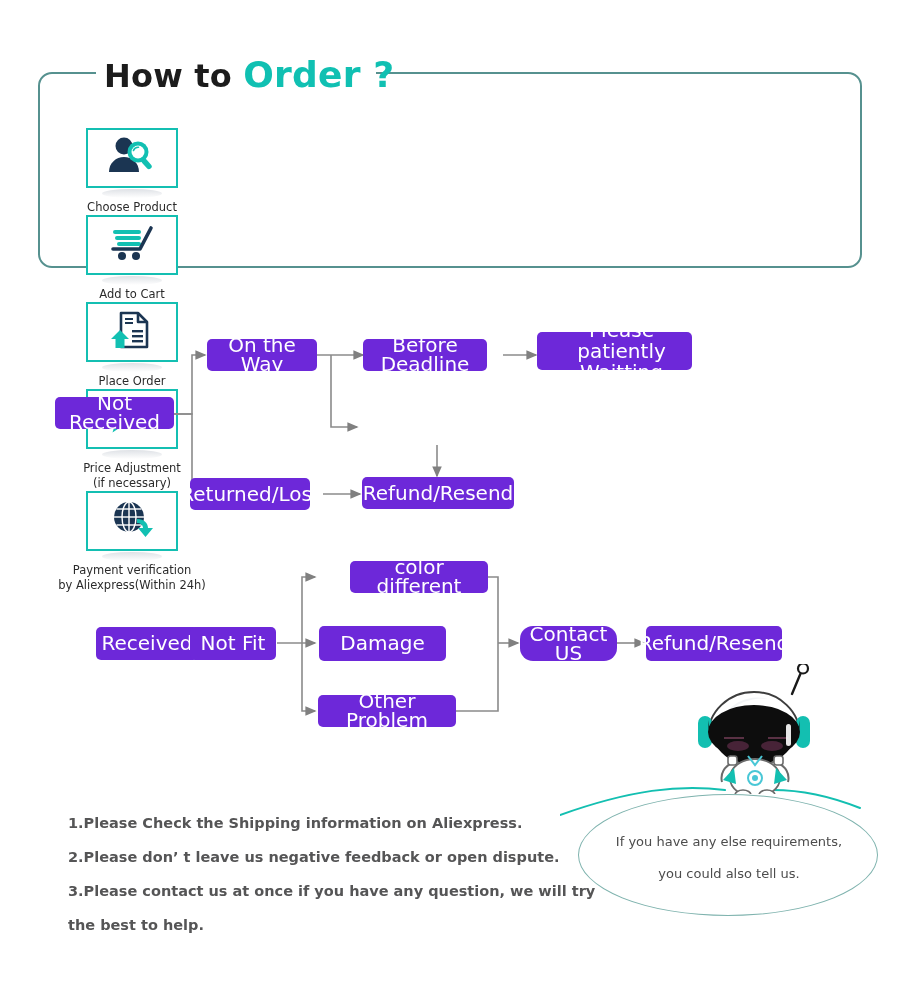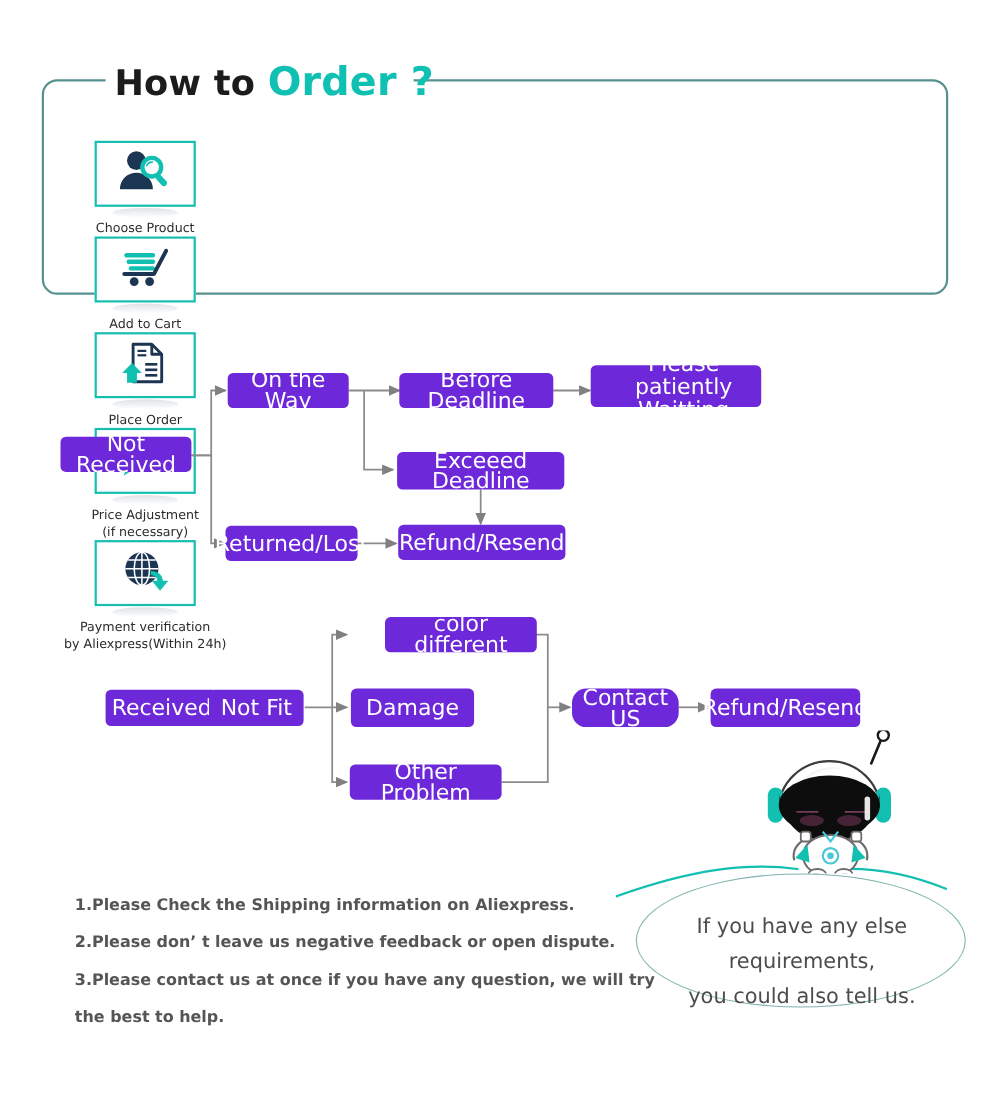--- a/index.html
+++ b/index.html
@@ -150,21 +150,21 @@
     border: 1.6px solid #7fb3ae;
     border-radius: 50%;
     box-sizing: border-box;
   }
   .bubble-text {
     position: absolute;
     left: 586px;
     top: 826px;
     width: 286px;
     text-align: center;
-    font-size: 19px;
+    font-size: 13px;
     color: #4c4c4c;
     line-height: 32px;
   }
   .astro { position: absolute; left: 690px; top: 664px; }
   .swoosh { position: absolute; left: 560px; top: 760px; }
 </style>
 </head>
 <body>
 
 <div id="page">
@@ -301,28 +301,25 @@
         <path d="M323,176 L360,176"></path>
       </g>
     </svg>
 
     <div class="node" style="left:55px; top:79px; width:119px; height:32px;">
       <span>Not Received</span>
     </div>
     <div class="node" style="left:207px; top:21px; width:110px; height:32px;">
       <span>On the Way</span>
     </div>
-    <div class="node" style="left:205px; top:160px; width:120px; height:32px;">
+    <div class="node" style="left:190px; top:160px; width:120px; height:32px;">
       <span>Returned/Lost</span>
     </div>
-    <div class="node" style="left:363px; top:21px; width:140px; height:32px;">
+    <div class="node" style="left:363px; top:21px; width:124px; height:32px;">
       <span>Before Deadline</span>
-    </div>
-    <div class="node" style="left:361px; top:93px; width:152px; height:34px;">
-      <span>Exceeed Deadline</span>
     </div>
     <div class="node" style="left:362px; top:159px; width:152px; height:32px;">
       <span>Refund/Resend</span>
     </div>
     <div class="node" style="left:537px; top:14px; width:155px; height:38px; line-height:21px;padding-left:23px;">
       <span>Please patiently Waitting</span>
     </div>
   </div>
 
   <div class="flow" id="flow2">
@@ -356,21 +353,21 @@
 
     <div class="node" style="left:56px; top:79px; width:102px; height:33px;margin-left:40px;">
       <span>Received</span>
     </div>
     <div class="node" style="left:190px; top:79px; width:86px; height:33px;">
       <span>Not Fit</span>
     </div>
     <div class="node" style="left:318px; top:13px; width:138px; height:32px;margin-left:32px;">
       <span>color different</span>
     </div>
-    <div class="node" style="left:319px; top:78px; width:112px; height:35px;">
+    <div class="node" style="left:319px; top:78px; width:127px; height:35px;">
       <span>Damage</span>
     </div>
     <div class="node" style="left:318px; top:147px; width:138px; height:32px;">
       <span>Other Problem</span>
     </div>
     <div class="node" style="left:520px; top:78px; width:97px; height:35px;border-radius:13px;">
       <span>Contact US</span>
     </div>
     <div class="node" style="left:646px; top:78px; width:136px; height:35px;">
       <span>Refund/Resend</span>

